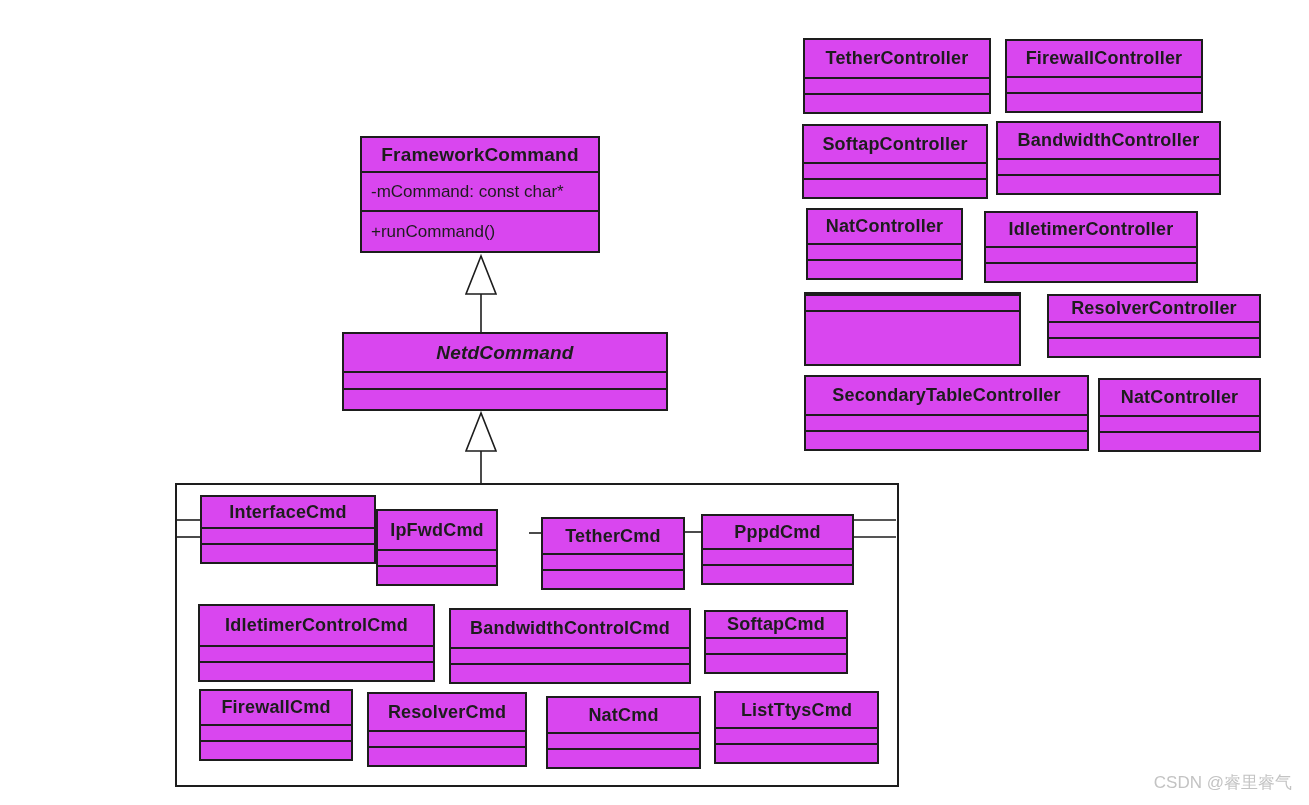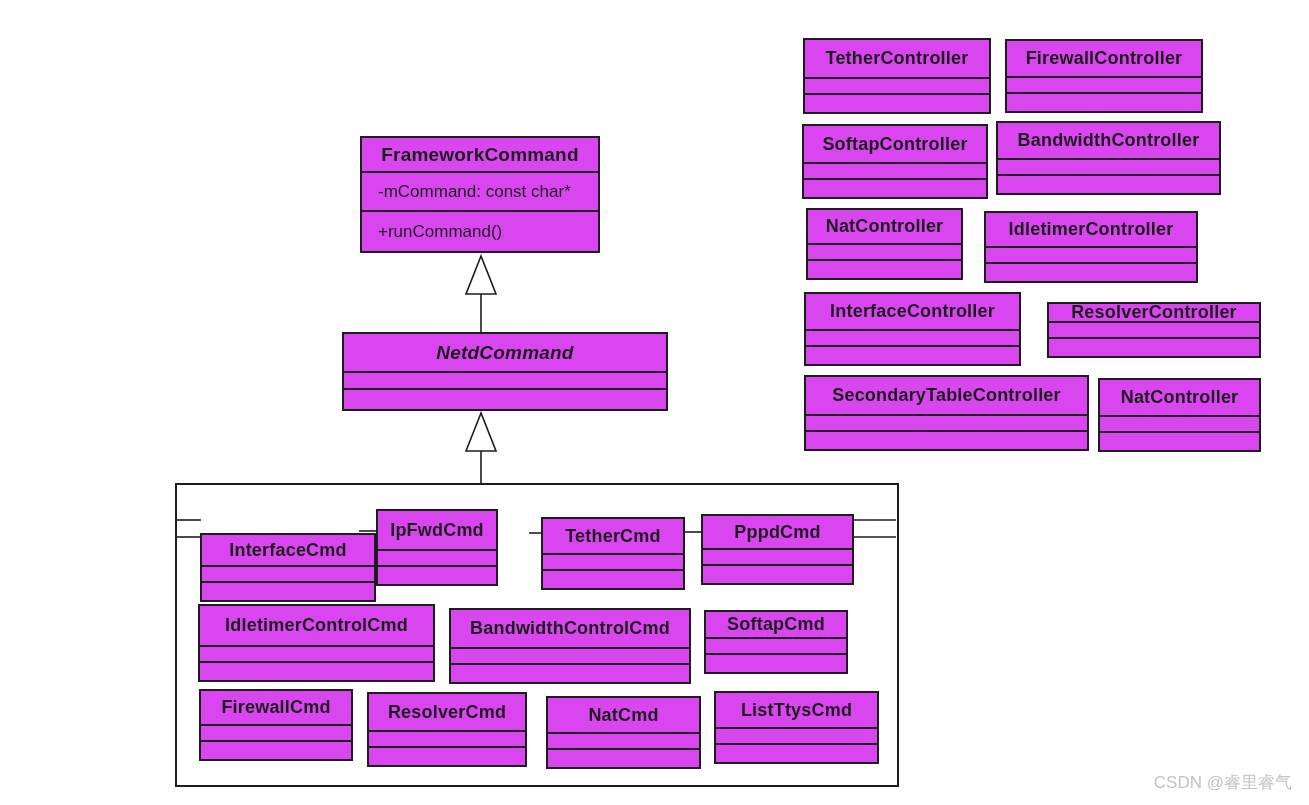--- a/index.html
+++ b/index.html
@@ -36,21 +36,21 @@
     flex:1;display:flex;align-items:center;justify-content:center;
     font-weight:700;font-size:18px;letter-spacing:0.2px;
     white-space:nowrap;overflow:hidden;
   }
   .cls .c{border-top:2px solid var(--ink);}
   .cls .c1{height:14px;}
   .cls .c2{height:17px;}
 
   
   .fw .t{font-size:19px;border-radius:7px;}
-  .fw .c{display:flex;align-items:center;padding-left:16px;
+  .fw .c{display:flex;align-items:center;padding-left:9px;
          font-size:17px;font-weight:400;border-top:2px solid var(--ink);}
   .fw .attr{height:37px;}
   .fw .meth{height:39px;}
 
   .netd .t{font-size:19px;font-style:italic;}
   .netd .c1{height:15px;}
   .netd .c2{height:19px;}
 
   #watermark{
     position:absolute;z-index:3;
@@ -88,21 +88,21 @@
   </div>
 
   <div class="cls netd" style="left:342px;top:332px;width:326px;height:79px">
     <div class="t">NetdCommand</div>
     <div class="c c1"></div>
     <div class="c c2"></div>
   </div>
 
   <div class="outer" style="left:175px;top:483px;width:720px;height:300px"></div>
 
-  <div class="cls" style="left:200px;top:533px;width:176px;height:69px">
+  <div class="cls" style="left:200px;top:495px;width:176px;height:69px">
     <div class="t">InterfaceCmd</div>
     <div class="c c1"></div>
     <div class="c c2"></div>
   </div>
   <div class="cls" style="left:376px;top:509px;width:122px;height:77px">
     <div class="t">IpFwdCmd</div>
     <div class="c c1"></div>
     <div class="c c2"></div>
   </div>
   <div class="cls" style="left:541px;top:517px;width:144px;height:73px">
@@ -177,25 +177,24 @@
     <div class="t">NatController</div>
     <div class="c c1"></div>
     <div class="c c2"></div>
   </div>
   <div class="cls" style="left:984px;top:211px;width:214px;height:72px">
     <div class="t">IdletimerController</div>
     <div class="c c1"></div>
     <div class="c c2"></div>
   </div>
   <div class="cls" style="left:804px;top:292px;width:217px;height:74px">
-    <div class="t">InterfaceController</div>
-    <div class="c c1"></div>
-    <div class="c c2"></div>
-  </div>
-  <div class="cls" style="left:1047px;top:302px;width:214px;height:56px">
+    <div class="c c1"></div>
+    <div class="c c2"></div>
+  </div>
+  <div class="cls" style="left:1047px;top:294px;width:214px;height:64px">
     <div class="t">ResolverController</div>
     <div class="c c1"></div>
     <div class="c c2"></div>
   </div>
   <div class="cls" style="left:804px;top:375px;width:285px;height:76px">
     <div class="t">SecondaryTableController</div>
     <div class="c c1"></div>
     <div class="c c2"></div>
   </div>
   <div class="cls" style="left:1098px;top:378px;width:163px;height:74px">

